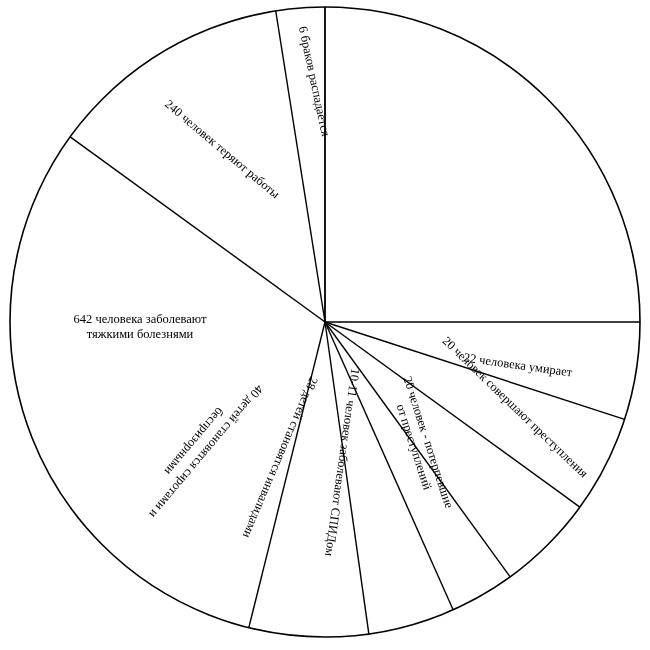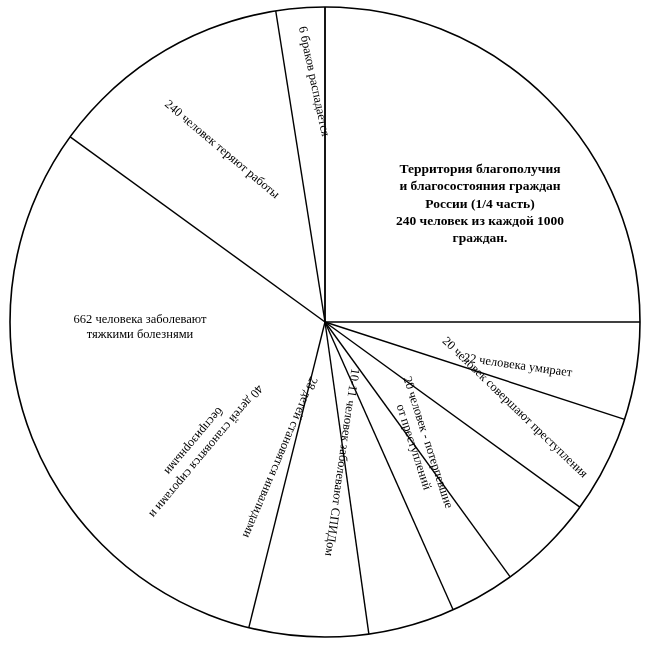--- a/index.html
+++ b/index.html
@@ -57,39 +57,34 @@
         <line x1="325" y1="322" x2="510.15235447212905" y2="576.8403532281085" stroke="#000000" stroke-width="1.4"></line>
         <line x1="325" y1="322" x2="453.1220425688771" y2="609.7668191574193" stroke="#000000" stroke-width="1.4"></line>
         <line x1="325" y1="322" x2="368.83952680242066" y2="633.9344416535946" stroke="#000000" stroke-width="1.4"></line>
         <line x1="325" y1="322" x2="248.79460288610466" y2="627.6431537769389" stroke="#000000" stroke-width="1.4"></line>
         <line x1="325" y1="322" x2="70.15964677189152" y2="136.847645527871" stroke="#000000" stroke-width="1.4"></line>
         <line x1="325" y1="322" x2="275.7231435123272" y2="10.878172712531637" stroke="#000000" stroke-width="1.4"></line>
         <line x1="325" y1="322" x2="324.99999999999994" y2="7" stroke="#000000" stroke-width="1.4"></line>
       </g>
   </svg>
 
-  <div class="lbl bold" style="left:355px; top:160px; width:250px;">Территория благополучия
-и благосостояния граждан
-России (1/4 часть)
-240 человек из каждой 1000
-граждан.</div>
 
   <div class="lbl" style="left:438px; top:358px; width:160px; transform: rotate(8deg);">22 человека умирает</div>
 
   <div class="lbl" style="left:400px; top:400px; width:230px; transform: rotate(44deg);">20 человек совершают преступления</div>
 
   <div class="lbl" style="left:331px; top:430px; width:180px; transform: rotate(72deg);">20 человек - потерпевшие
 от преступлений</div>
 
   <div class="lbl" style="left:232px; top:455px; width:220px; transform: rotate(98deg);">10-11 человек заболевают СПИДом</div>
 
   <div class="lbl" style="left:170px; top:450px; width:220px; transform: rotate(113deg);">28 детей становятся инвалидами</div>
 
   <div class="lbl" style="left:95px; top:430px; width:210px; transform: rotate(130deg); line-height:1.3;">40 детей становятся сиротами и
 беспризорными</div>
 
-  <div class="lbl" style="left:30px; top:312px; width:220px; text-align:center;">662 человека заболевают
+  <div class="lbl" style="left:30px; top:312px; width:220px; text-align:center;">642 человека заболевают
 тяжкими болезнями</div>
 
   <div class="lbl" style="left:117px; top:142px; width:210px; transform: rotate(40deg);">240 человек теряют работы</div>
 
   <div class="lbl" style="left:234px; top:74px; width:160px; transform: rotate(78deg);">6 браков распадается</div>
 </div>
 
 </body></html>

